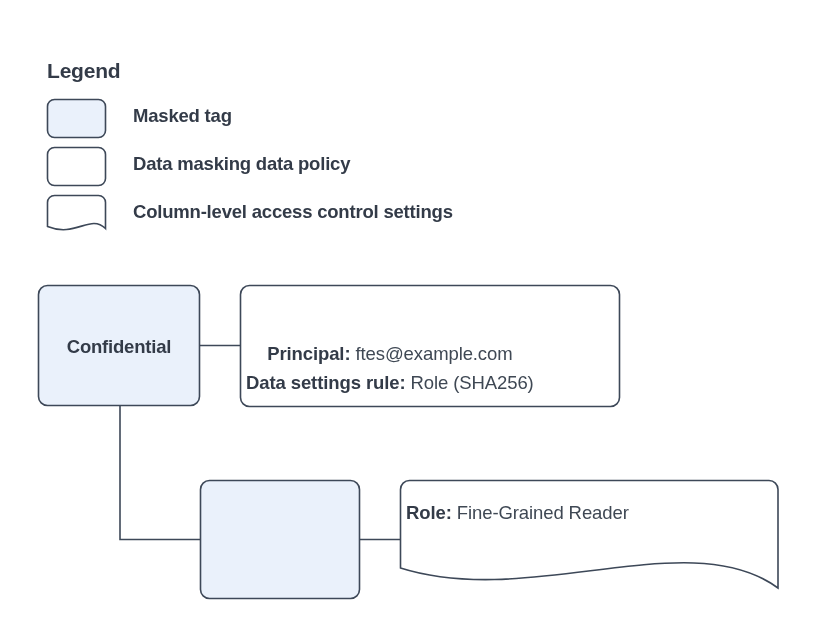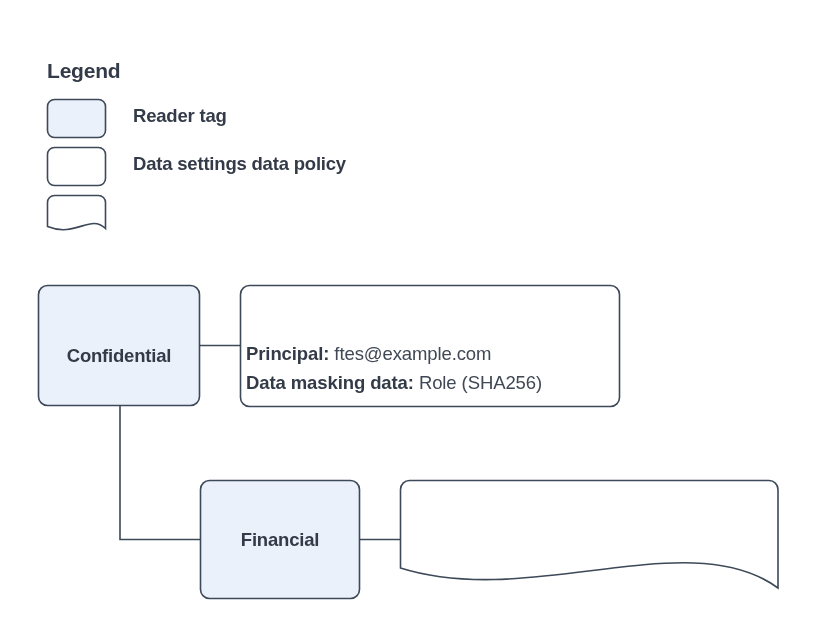--- a/index.html
+++ b/index.html
@@ -14,20 +14,21 @@
     overflow: hidden;
     font-family: "Liberation Sans", sans-serif;
     color: #333b48;
   }
   #diagram-root {
     position: absolute;
     left: 0;
     top: 0;
     width: 820px;
     height: 640px;
+    text-align: center;
   }
   svg.diagram-svg {
     position: absolute;
     left: 0;
     top: 0;
     width: 820px;
     height: 640px;
     display: block;
   }
   .node-shape {
@@ -78,21 +79,21 @@
     display: flex;
     align-items: center;
     justify-content: center;
     font-size: 18.5px;
     font-weight: bold;
     letter-spacing: -0.2px;
     color: #333b48;
   }
   #node-label-confidential {
     left: 38px;
-    top: 295px;
+    top: 286px;
     width: 162px;
     height: 121px;
   }
   #node-label-financial {
     left: 200px;
     top: 480px;
     width: 160px;
     height: 119px;
   }
 
@@ -157,33 +158,37 @@
              A 9 9 0 0 1 409.5 480.5
              L 769 480.5
              A 9 9 0 0 1 778 489.5
              L 778 588
              C 690 523 530 609 400.5 568
              Z"></path>
   </svg>
 
   <div class="txt" id="legend-title">Legend</div>
 
-  <div class="txt legend-label" id="legend-label-0">Reader tag</div>
-  <div class="txt legend-label" id="legend-label-1">Data settings data policy</div>
+  <div class="txt legend-label" id="legend-label-0">Masked tag</div>
+  <div class="txt legend-label" id="legend-label-1">Data masking data policy</div>
+  <div class="txt legend-label" id="legend-label-2">Column-level access control settings</div>
 
   <div class="node-label" id="node-label-confidential">Confidential</div>
-  <div class="node-label" id="node-label-financial">Financial</div>
 
   <div class="policy-text" id="policy-text-masking">
     <div class="policy-line">
       <span class="k">Principal:</span>
       <span class="v">ftes@example.com</span>
     </div>
     <div class="policy-line">
-      <span class="k">Data masking data:</span>
+      <span class="k">Data settings rule:</span>
       <span class="v">Role (SHA256)</span>
     </div>
   </div>
 
   <div class="policy-text" id="policy-text-access">
+    <div class="policy-line">
+      <span class="k">Role:</span>
+      <span class="v">Fine-Grained Reader</span>
+    </div>
   </div>
 
 </div>
 
 </body></html>

